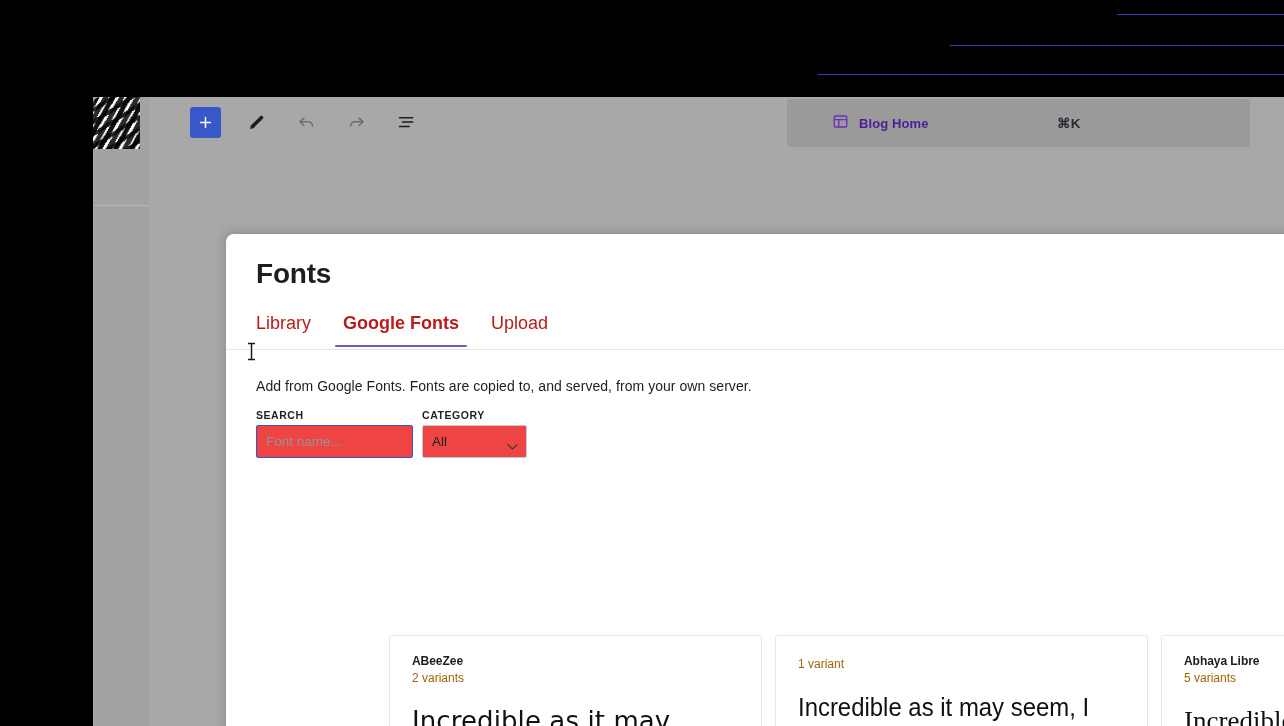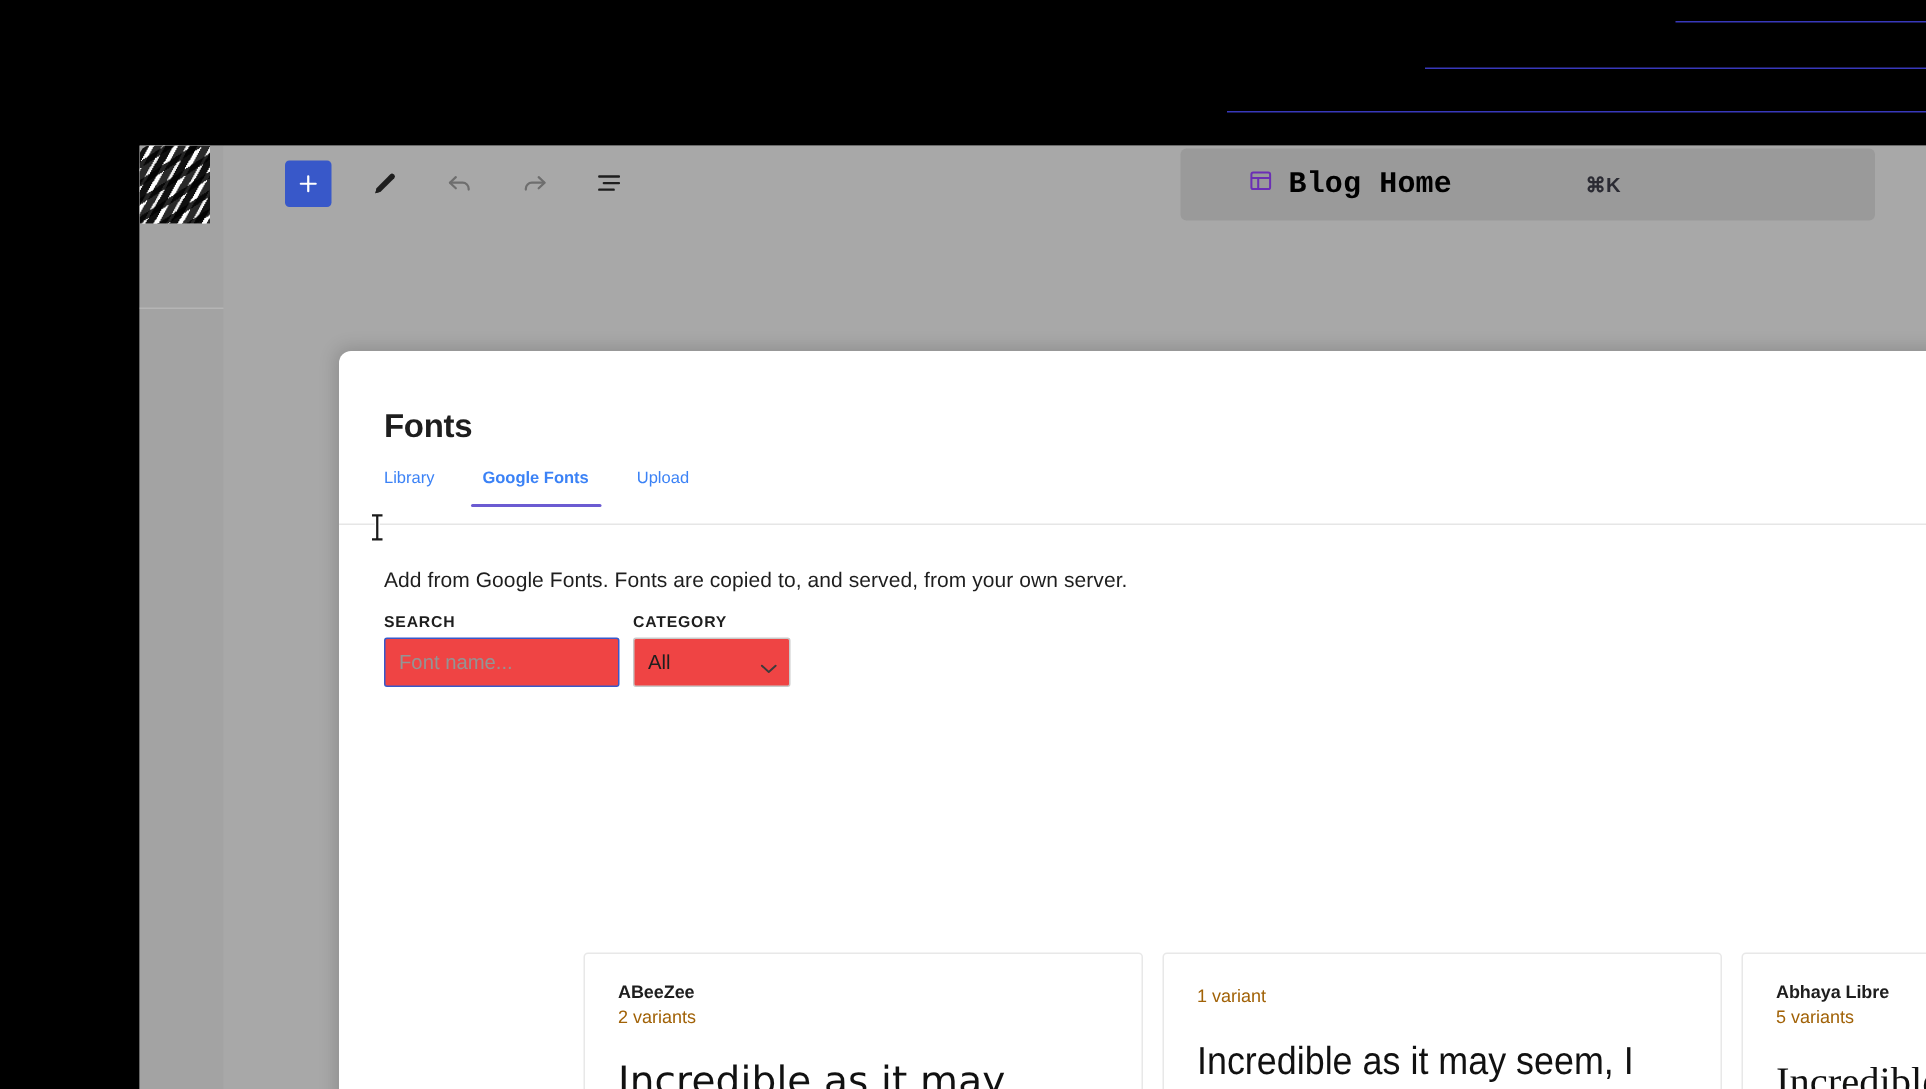--- a/index.html
+++ b/index.html
@@ -68,50 +68,49 @@
   .tb-icon { display: block; }
 
   
   #command-bar {
     position: absolute; left: 638px; top: 2px; width: 463px; height: 48px;
     background: #9a9a9a; border-radius: 4px;
     display: flex; align-items: center;
   }
   #command-bar-inner { display: flex; align-items: center; gap: 10px; margin-left: 45px; }
   #template-title {
-    color: #000000; font-size: 20px; font-weight: 600; letter-spacing: .1px;
+    color: #4c1d95; font-size: 13px; font-weight: 600; letter-spacing: .1px;
     white-space: nowrap;
-    font-family: Liberation Mono, monospace;
   }
   #command-shortcut {
     position: absolute; left: 270px; color: #2b2b33; font-size: 13.5px; font-weight: 600;
     letter-spacing: .2px;
   }
 
   
   #fonts-modal {
     position: absolute; left: 133px; top: 137px;
     width: 1151px; height: 589px;
     background: #ffffff;
     border-top-left-radius: 8px;
     overflow: hidden;
     box-shadow: -2px -2px 12px rgba(0,0,0,.16);
   }
   #modal-title {
-    position: absolute; left: 30px; top: 37px;
-    font-size: 22px; font-weight: 700; color: #1e1e1e; letter-spacing: -.2px;
+    position: absolute; left: 30px; top: 24px;
+    font-size: 28px; font-weight: 700; color: #1e1e1e; letter-spacing: -.2px;
   }
   
   #tabs {
     position: absolute; left: 0; top: 79px; width: 100%; height: 37px;
     display: flex; align-items: flex-start;
     border-bottom: 1px solid #e6e6e6;
   }
   .tab {
-    font-size: 11px; color: #3b82f6; padding: 0 16px 12px 16px;
+    font-size: 18px; color: #b91c1c; padding: 0 16px 12px 16px;
     position: relative; white-space: nowrap; cursor: pointer;
     font-weight: 400;
   }
   .tab:first-child { margin-left: 14px; }
   .tab.active { font-weight: 700; }
   .tab.active::after {
     content: ""; position: absolute; left: 8px; right: 8px; bottom: -1px;
     height: 2px; background: #6b5bd2; border-radius: 1px;
   }
   

